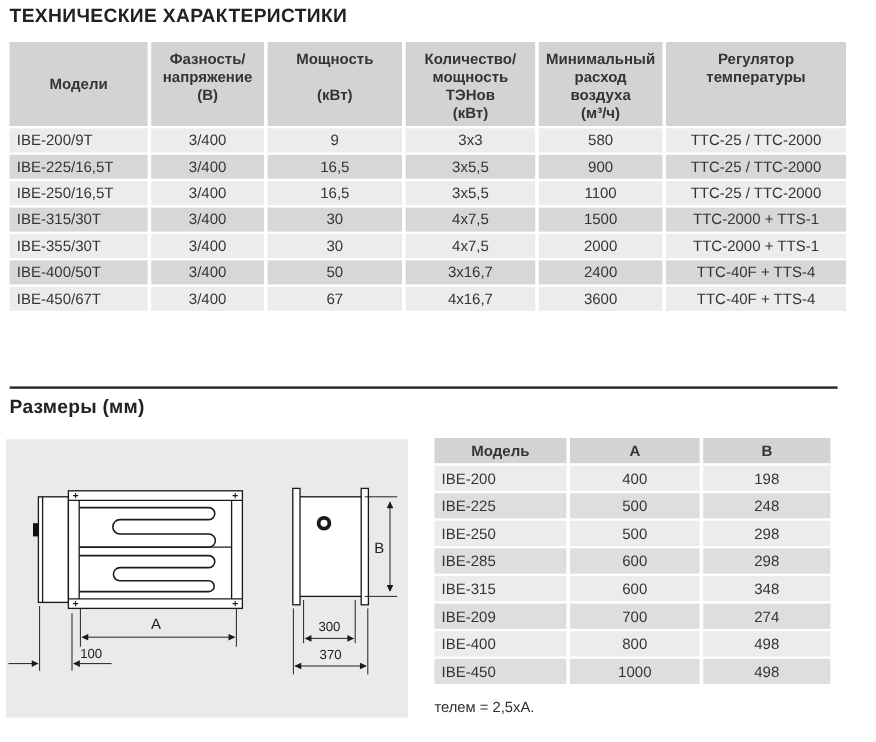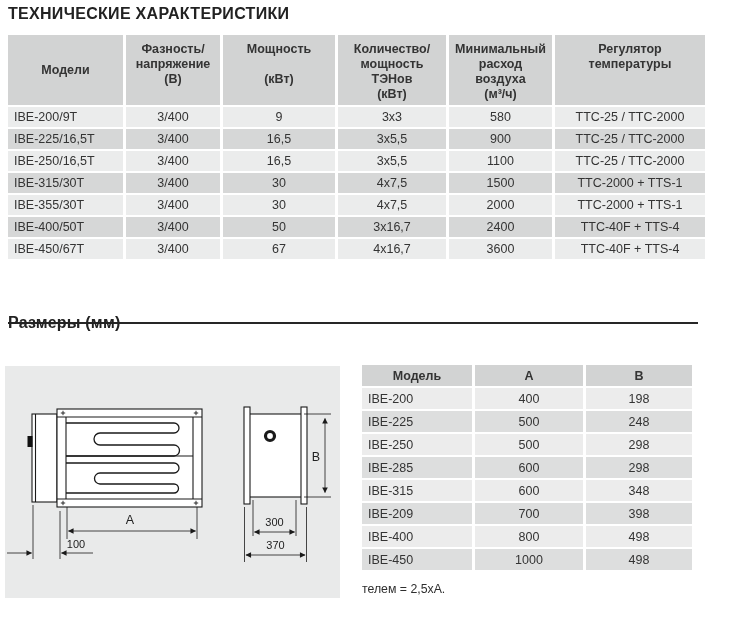--- a/index.html
+++ b/index.html
@@ -6,21 +6,21 @@
   body { background:#ffffff; }
   .page {
     position:relative; width:730px; height:618px; background:#ffffff;
     font-family:"Liberation Sans", sans-serif; color:#303030; overflow:hidden;
   }
   .title {
     position:absolute; left:8px; top:5px;
     font-size:16px; font-weight:bold; letter-spacing:0.3px; color:#222222;
   }
   .section-title {
-    position:absolute; left:8px; top:314px;
+    position:absolute; left:8px; top:331px;
     font-size:16px; font-weight:bold; letter-spacing:0.2px; color:#222222;
   }
   .hrule { position:absolute; left:8px; top:322px; width:690px; height:2px; background:#262626; }
 
   table { border-collapse:separate; border-spacing:3px 2px; table-layout:fixed; }
   th, td { overflow:hidden; white-space:nowrap; }
 
   
   .spec-table { position:absolute; left:5px; top:33px; }
   .spec-table th {
@@ -265,21 +265,21 @@
           <td>298</td>
         </tr>
         <tr>
           <td>IBE-315</td>
           <td>600</td>
           <td>348</td>
         </tr>
         <tr>
           <td>IBE-209</td>
           <td>700</td>
-          <td>398</td>
+          <td>274</td>
         </tr>
         <tr>
           <td>IBE-400</td>
           <td>800</td>
           <td>498</td>
         </tr>
         <tr>
           <td>IBE-450</td>
           <td>1000</td>
           <td>498</td>

